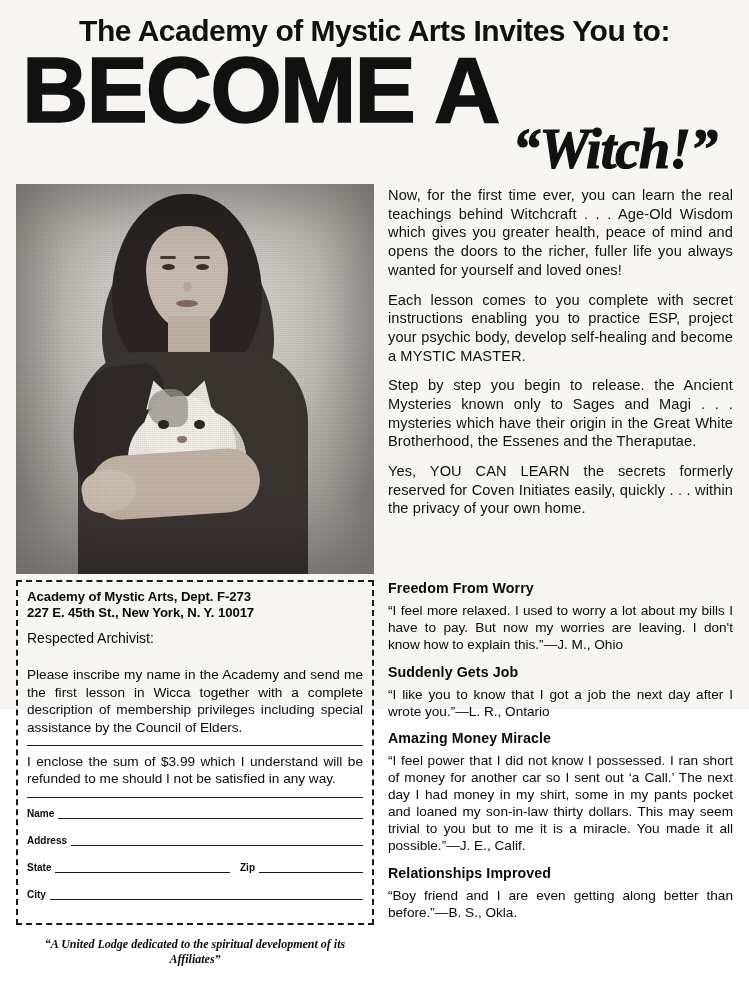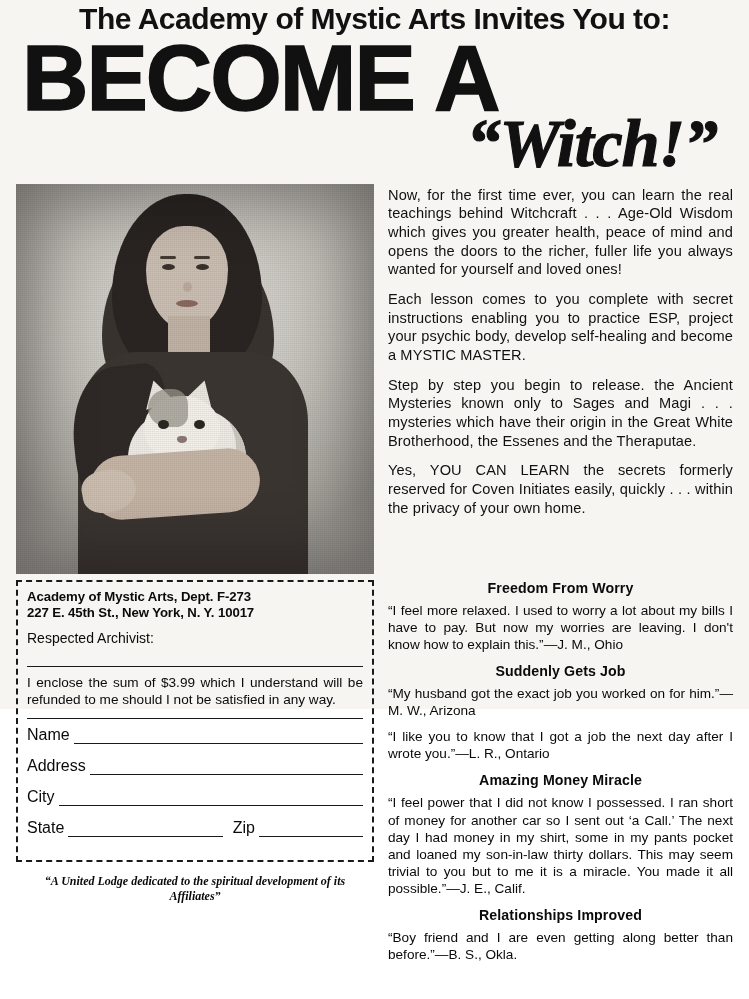--- a/index.html
+++ b/index.html
@@ -14,21 +14,21 @@
     font-family: "Liberation Sans", sans-serif;
     color: #0a0a0a;
     position: relative;
   }
   .page {
     position: relative;
     width: 749px;
     height: 709px;
     background: #f7f5f2;
     box-sizing: border-box;
-    padding: 2px 16px 8px 16px;
+    padding: 14px 16px 8px 16px;
   }
 
   
   .kicker {
     font-family: "Liberation Sans", sans-serif;
     font-weight: bold;
     font-size: 30px;
     letter-spacing: -0.5px;
     line-height: 1;
     text-align: center;
@@ -44,21 +44,21 @@
     letter-spacing: -2px;
     text-align: left;
     margin: 4px 0 0 6px;
     color: #111;
     -webkit-text-stroke: 1.5px #111;
   }
   .witch {
     font-family: "Liberation Serif", serif;
     font-style: italic;
     font-weight: bold;
-    font-size: 68px;
+    font-size: 56px;
     line-height: 0.95;
     text-align: right;
     margin: -8px 16px 0 0;
     color: #111;
     -webkit-text-stroke: 1.2px #111;
     letter-spacing: -1px;
   }
 
   
   .top-row {
@@ -289,22 +289,23 @@
     text-align: justify;
   }
   .rule {
     border: 0;
     border-top: 1px solid #1a1a1a;
     margin: 8px 0 7px 0;
   }
   .field {
     display: flex;
     align-items: flex-end;
-    font-size: 16px;
+    font-size: 10px;
     margin-bottom: 13px;
+    font-weight: bold;
   }
   .field .lbl { white-space: nowrap; padding-right: 4px; }
   .field .line {
     flex: 1 1 auto;
     border-bottom: 1px solid #1a1a1a;
     height: 13px;
   }
   .field .lbl2 { white-space: nowrap; padding: 0 4px 0 10px; }
   .field .line2 {
     width: 104px;
@@ -324,21 +325,20 @@
 
   
   .testi-col {
     flex: 1 1 auto;
     padding-left: 14px;
   }
   .testi-col h3 {
     font-family: "Liberation Sans", sans-serif;
     font-weight: bold;
     font-size: 14.2px;
-    text-align: center;
     margin: 0 0 6px 0;
     letter-spacing: 0.1px;
   }
   .testi-col p {
     font-family: "Liberation Sans", sans-serif;
     font-size: 13.6px;
     line-height: 1.26;
     margin: 0 0 9px 0;
     text-align: justify;
   }
@@ -394,54 +394,54 @@
 
   <div class="bottom-row">
 
     <div class="coupon-col">
       <div class="coupon">
         <div class="addr">
           <div>Academy of Mystic Arts, Dept. F-273</div>
           <div>227 E. 45th St., New York, N. Y.  10017</div>
         </div>
         <div class="salutation">Respected Archivist:</div>
+        <p class="para">Please inscribe my name in the Academy and send me the first lesson in Wicca together with a complete description of membership privileges including special assistance by the Council of Elders.</p>
         <hr class="rule">
         <p class="para">I enclose the sum of $3.99 which I understand will be refunded to me should I not be satisfied in any way.</p>
         <hr class="rule">
 
         <div class="field">
           <span class="lbl">Name</span>
           <span class="line"></span>
         </div>
         <div class="field">
           <span class="lbl">Address</span>
           <span class="line"></span>
         </div>
         <div class="field">
-          <span class="lbl">City</span>
-          <span class="line"></span>
-        </div>
-        <div class="field">
           <span class="lbl">State</span>
           <span class="line"></span>
           <span class="lbl2">Zip</span>
           <span class="line2"></span>
         </div>
+        <div class="field">
+          <span class="lbl">City</span>
+          <span class="line"></span>
+        </div>
       </div>
 
       <div class="tagline">“A United Lodge dedicated to the spiritual development of its Affiliates”</div>
     </div>
 
     <div class="testi-col">
 
       <h3>Freedom From Worry</h3>
       <p>“I feel more relaxed. I used to worry a lot about my bills I have to pay. But now my worries are leaving. I don't know how to explain this.”—J. M., Ohio</p>
 
       <h3 class="gap">Suddenly Gets Job</h3>
-      <p>“My husband got the exact job you worked on for him.”—M. W., Arizona</p>
       <p>“I like you to know that I got a job the next day after I wrote you.”—L. R., Ontario</p>
 
       <h3 class="gap">Amazing Money Miracle</h3>
       <p>“I feel power that I did not know I possessed. I ran short of money for another car so I sent out ‘a Call.’ The next day I had money in my shirt, some in my pants pocket and loaned my son-in-law thirty dollars. This may seem trivial to you but to me it is a miracle. You made it all possible.”—J. E., Calif.</p>
 
       <h3 class="gap">Relationships Improved</h3>
       <p>“Boy friend and I are even getting along better than before.”—B. S., Okla.</p>
     </div>
   </div>
 </div>

